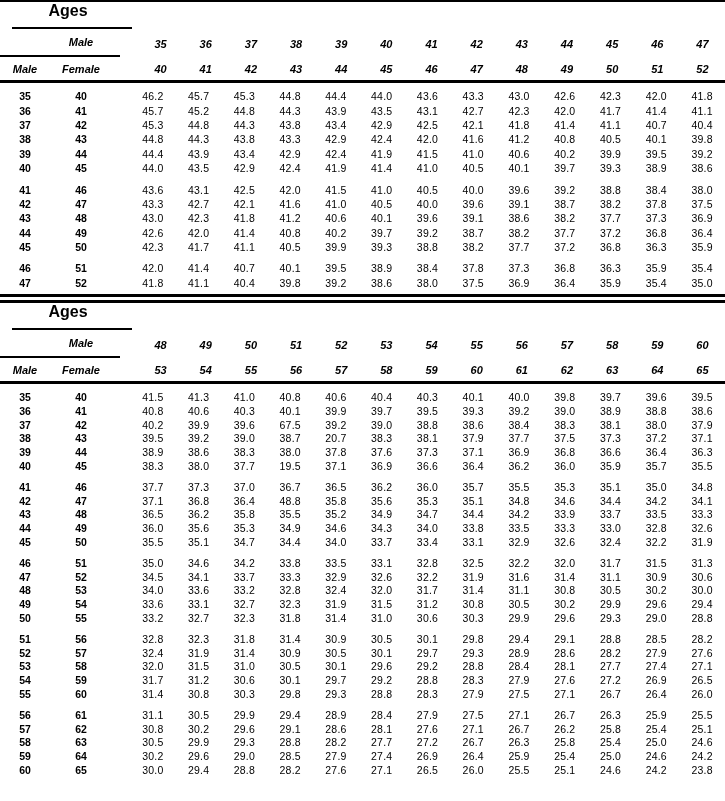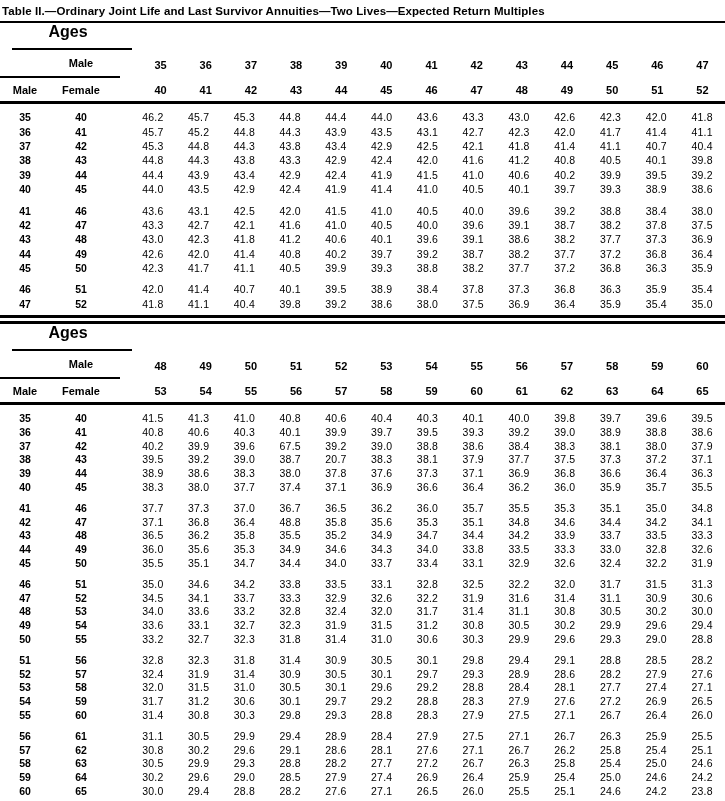--- a/index.html
+++ b/index.html
@@ -59,21 +59,21 @@
     width: 62px;
     text-align: center;
   }
   .c-spacer {
     width: 18px;
   }
   .c-val {
     flex: 1;
     text-align: center;
   }
-  .bold { font-weight: 700; }
+  .bold { font-weight: 700; font-style: italic; }
 
   
   .ages-row  { height: 27px; font-size: 16px; margin-left: 12px; }
   .ages-row .left-group { height: 100%; }
   .ages-row .ages-label { width: 112px; text-align: center; font-weight: 700; padding-bottom: 7px; }
   .male-row  { height: 28px; font-size: 11px; padding-bottom: 0; }
   .male-row .left-group { height: 100%; }
   .male-row .c-val, .male-row .c-female { padding-bottom: 7px; }
   .mf-row    { height: 23px; font-size: 11px; }
   .mf-row .c-val, .mf-row .c-male, .mf-row .c-female { padding-bottom: 5px; }
@@ -88,21 +88,20 @@
   }
   .sec-1 .drow { height: 14.4px; }
   .sec-2 .drow { height: 13.8px; }
   .drow .c-male, .drow .c-female { font-weight: 700; }
   .drow .c-val { font-weight: 400; letter-spacing: 0.2px; }
 </style>
 </head>
 <body>
 
 <div class="page">
-  <div class="title">Table II.—Ordinary Joint Life and Last Survivor Annuities—Two Lives—Expected Return Multiples</div>
   <div class="rule-thin-full"></div>
   <div id="sections-root">
       <div class="sec-1">
         <div class="hrow ages-row">
           <div class="left-group underlined">
             <span class="ages-label">Ages</span>
           </div>
         </div>
         <div class="hrow male-row">
           <div class="left-group underlined">
@@ -532,21 +531,21 @@
               <span class="c-val">36.4</span>
               <span class="c-val">36.3</span>
             </div>
             <div class="drow">
               <span class="c-male">40</span>
               <span class="c-female">45</span>
               <span class="c-spacer"></span>
               <span class="c-val">38.3</span>
               <span class="c-val">38.0</span>
               <span class="c-val">37.7</span>
-              <span class="c-val">37.4</span>
+              <span class="c-val">19.5</span>
               <span class="c-val">37.1</span>
               <span class="c-val">36.9</span>
               <span class="c-val">36.6</span>
               <span class="c-val">36.4</span>
               <span class="c-val">36.2</span>
               <span class="c-val">36.0</span>
               <span class="c-val">35.9</span>
               <span class="c-val">35.7</span>
               <span class="c-val">35.5</span>
             </div>

